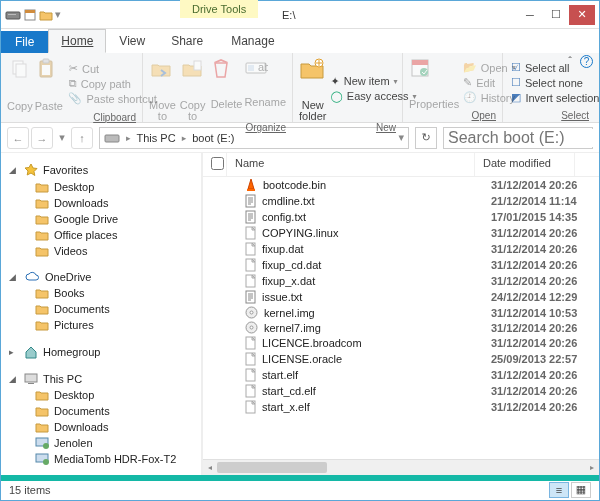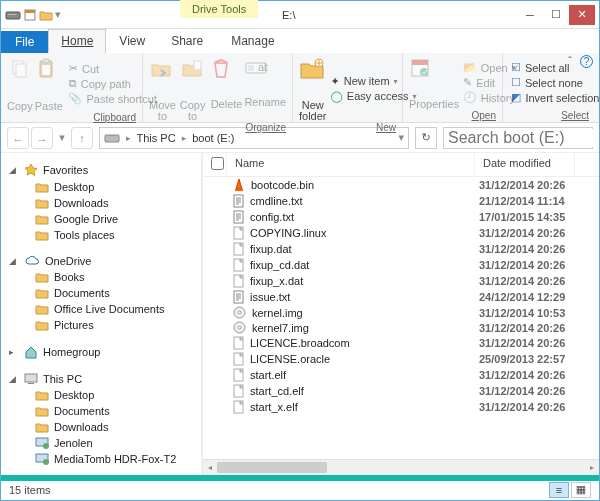--- a/index.html
+++ b/index.html
@@ -38,21 +38,21 @@
 .navpane { width: 200px; overflow-y: auto; padding: 6px 2px; }
 .navpane .node { display: flex; align-items: center; gap: 5px; padding: 2px 0 2px 16px; color: #222; }
 .navpane .node.top { padding-left: 6px; font-weight: 400; padding-top: 4px; }
 .navpane .node.top .exp { width: 10px; color: #666; font-size: 9px; }
 .navpane .sub { padding-left: 32px; }
 .splitter { width: 2px; background: #eee; cursor: col-resize; }
 .listpane { flex: 1; display: flex; flex-direction: column; overflow: hidden; }
 .colhdr { display: flex; border-bottom: 1px solid #eee; color: #444; }
 .colhdr div { padding: 4px 8px; border-right: 1px solid #f0f0f0; }
 .rows { flex: 1; overflow: auto; }
-.row { display: flex; align-items: center; padding: 1px 4px; color: #222; }
+.row { display: flex; align-items: center; padding: 1px 16px; color: #222; }
 .row .cname { width: 272px; padding-left: 26px; display:flex; align-items:center; gap:6px; }
 .row .cdate { color: #666; font-weight: bold; }
 .colhdr .cchk { width: 24px; text-align:center; }
 .colhdr .cname { flex: 0 0 248px; }
 .colhdr .cdate { flex: 0 0 100px; }
 .hscroll { height: 16px; background: #f0f0f0; border-top: 1px solid #e0e0e0; position: relative; }
 .hscroll .thumb { position: absolute; left: 14px; width: 110px; top: 2px; bottom: 2px; background: #cdcdcd; border-radius: 2px; }
 .hscroll .ar { position:absolute; width:14px; top:0; bottom:0; display:flex; align-items:center; justify-content:center; color:#888; font-size:8px; }
 .statusbar { height: 23px; border-top: 6px solid #14b8a6; display: flex; align-items: center; padding: 0 8px; color: #444; justify-content: space-between; }
 .statusbar .views { display:flex; gap:2px; }
@@ -334,21 +334,29 @@
           </svg>
         </span>
         <span>Google Drive</span>
       </div>
       <div class="node sub">
         <span class="icon">
           <svg width="14" height="12">
             <path d="M1 3h4l1 1h7v7H1z" fill="#f5c469" stroke="#c79a3e"></path>
           </svg>
         </span>
-        <span>Tools places</span>
+        <span>Office places</span>
+      </div>
+      <div class="node sub">
+        <span class="icon">
+          <svg width="14" height="12">
+            <path d="M1 3h4l1 1h7v7H1z" fill="#f5c469" stroke="#c79a3e"></path>
+          </svg>
+        </span>
+        <span>Videos</span>
       </div>
       <div style="height:8px"></div>
       <div class="node top">
         <span class="exp">◢</span>
         <span class="icon">
           <svg width="16" height="12">
             <path d="M5 9a3 3 0 010-6 4 4 0 017 1 2.5 2.5 0 010 5z" fill="#fff" stroke="#2a6fb5"></path>
           </svg>
         </span>
         <span>OneDrive</span>
@@ -361,28 +369,20 @@
         </span>
         <span>Books</span>
       </div>
       <div class="node sub">
         <span class="icon">
           <svg width="14" height="12">
             <path d="M1 3h4l1 1h7v7H1z" fill="#f5c469" stroke="#c79a3e"></path>
           </svg>
         </span>
         <span>Documents</span>
-      </div>
-      <div class="node sub">
-        <span class="icon">
-          <svg width="14" height="12">
-            <path d="M1 3h4l1 1h7v7H1z" fill="#f5c469" stroke="#c79a3e"></path>
-          </svg>
-        </span>
-        <span>Office Live Documents</span>
       </div>
       <div class="node sub">
         <span class="icon">
           <svg width="14" height="12">
             <path d="M1 3h4l1 1h7v7H1z" fill="#f5c469" stroke="#c79a3e"></path>
           </svg>
         </span>
         <span>Pictures</span>
       </div>
       <div style="height:8px"></div>

